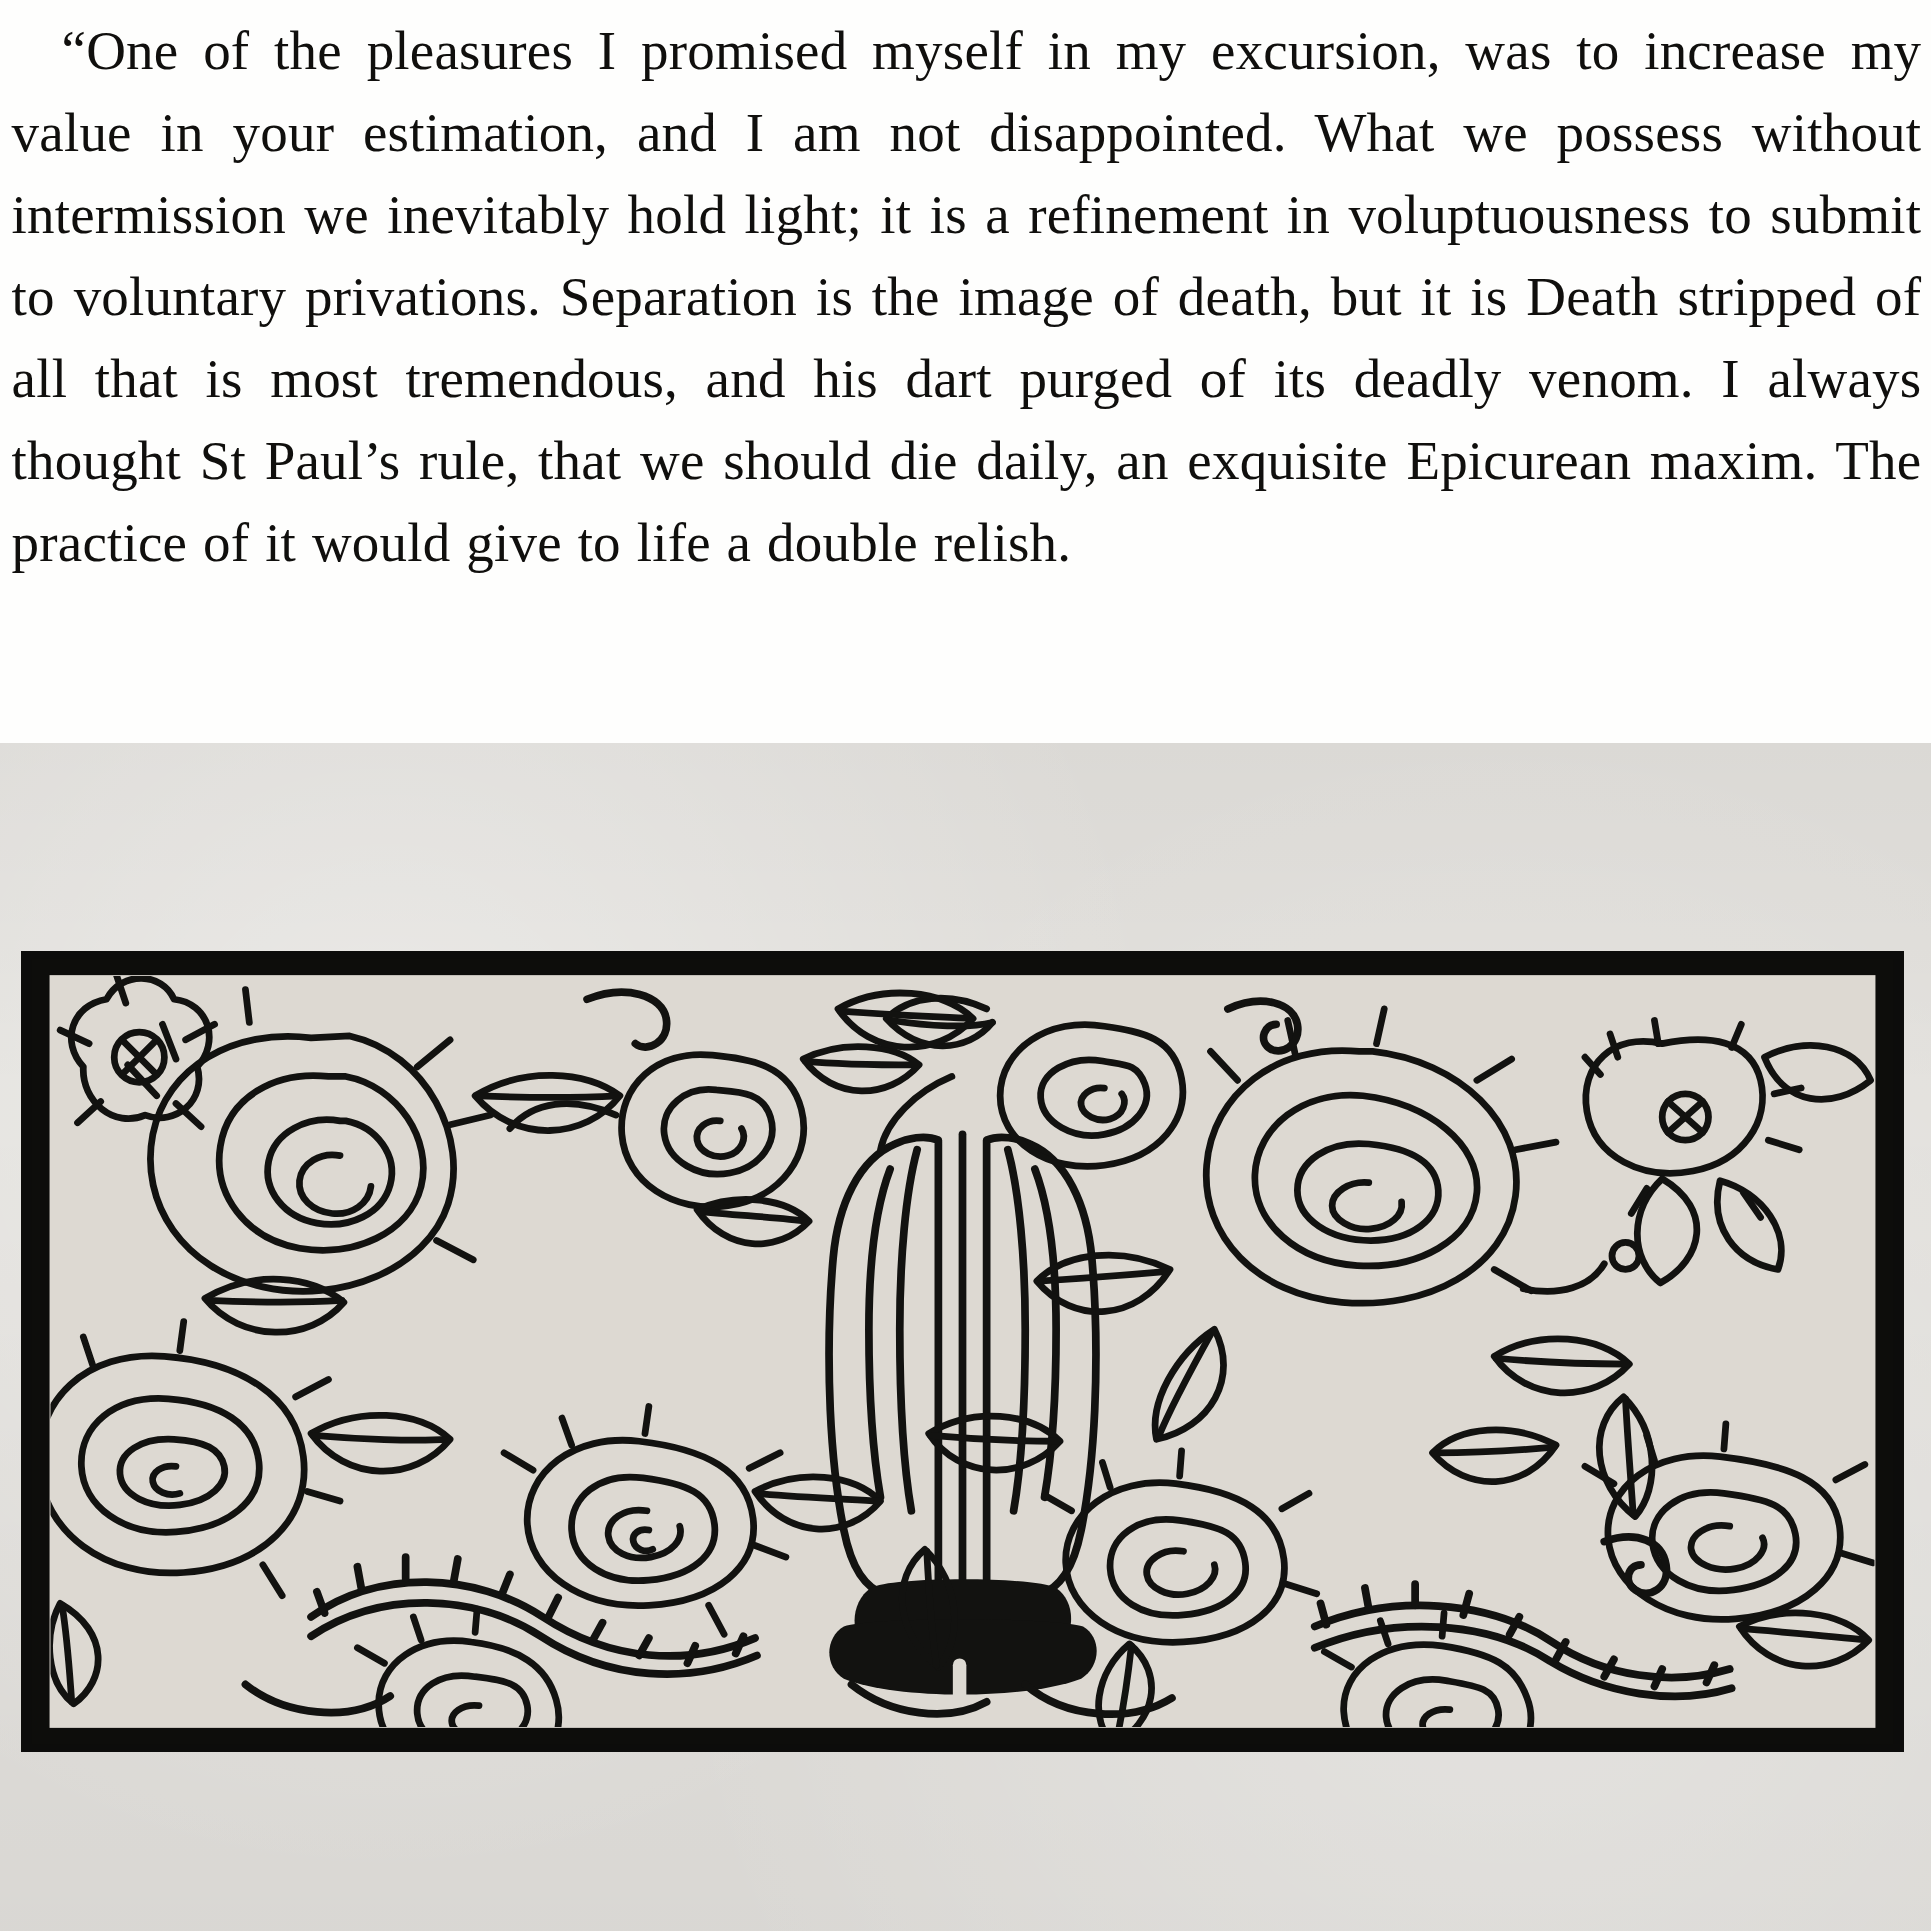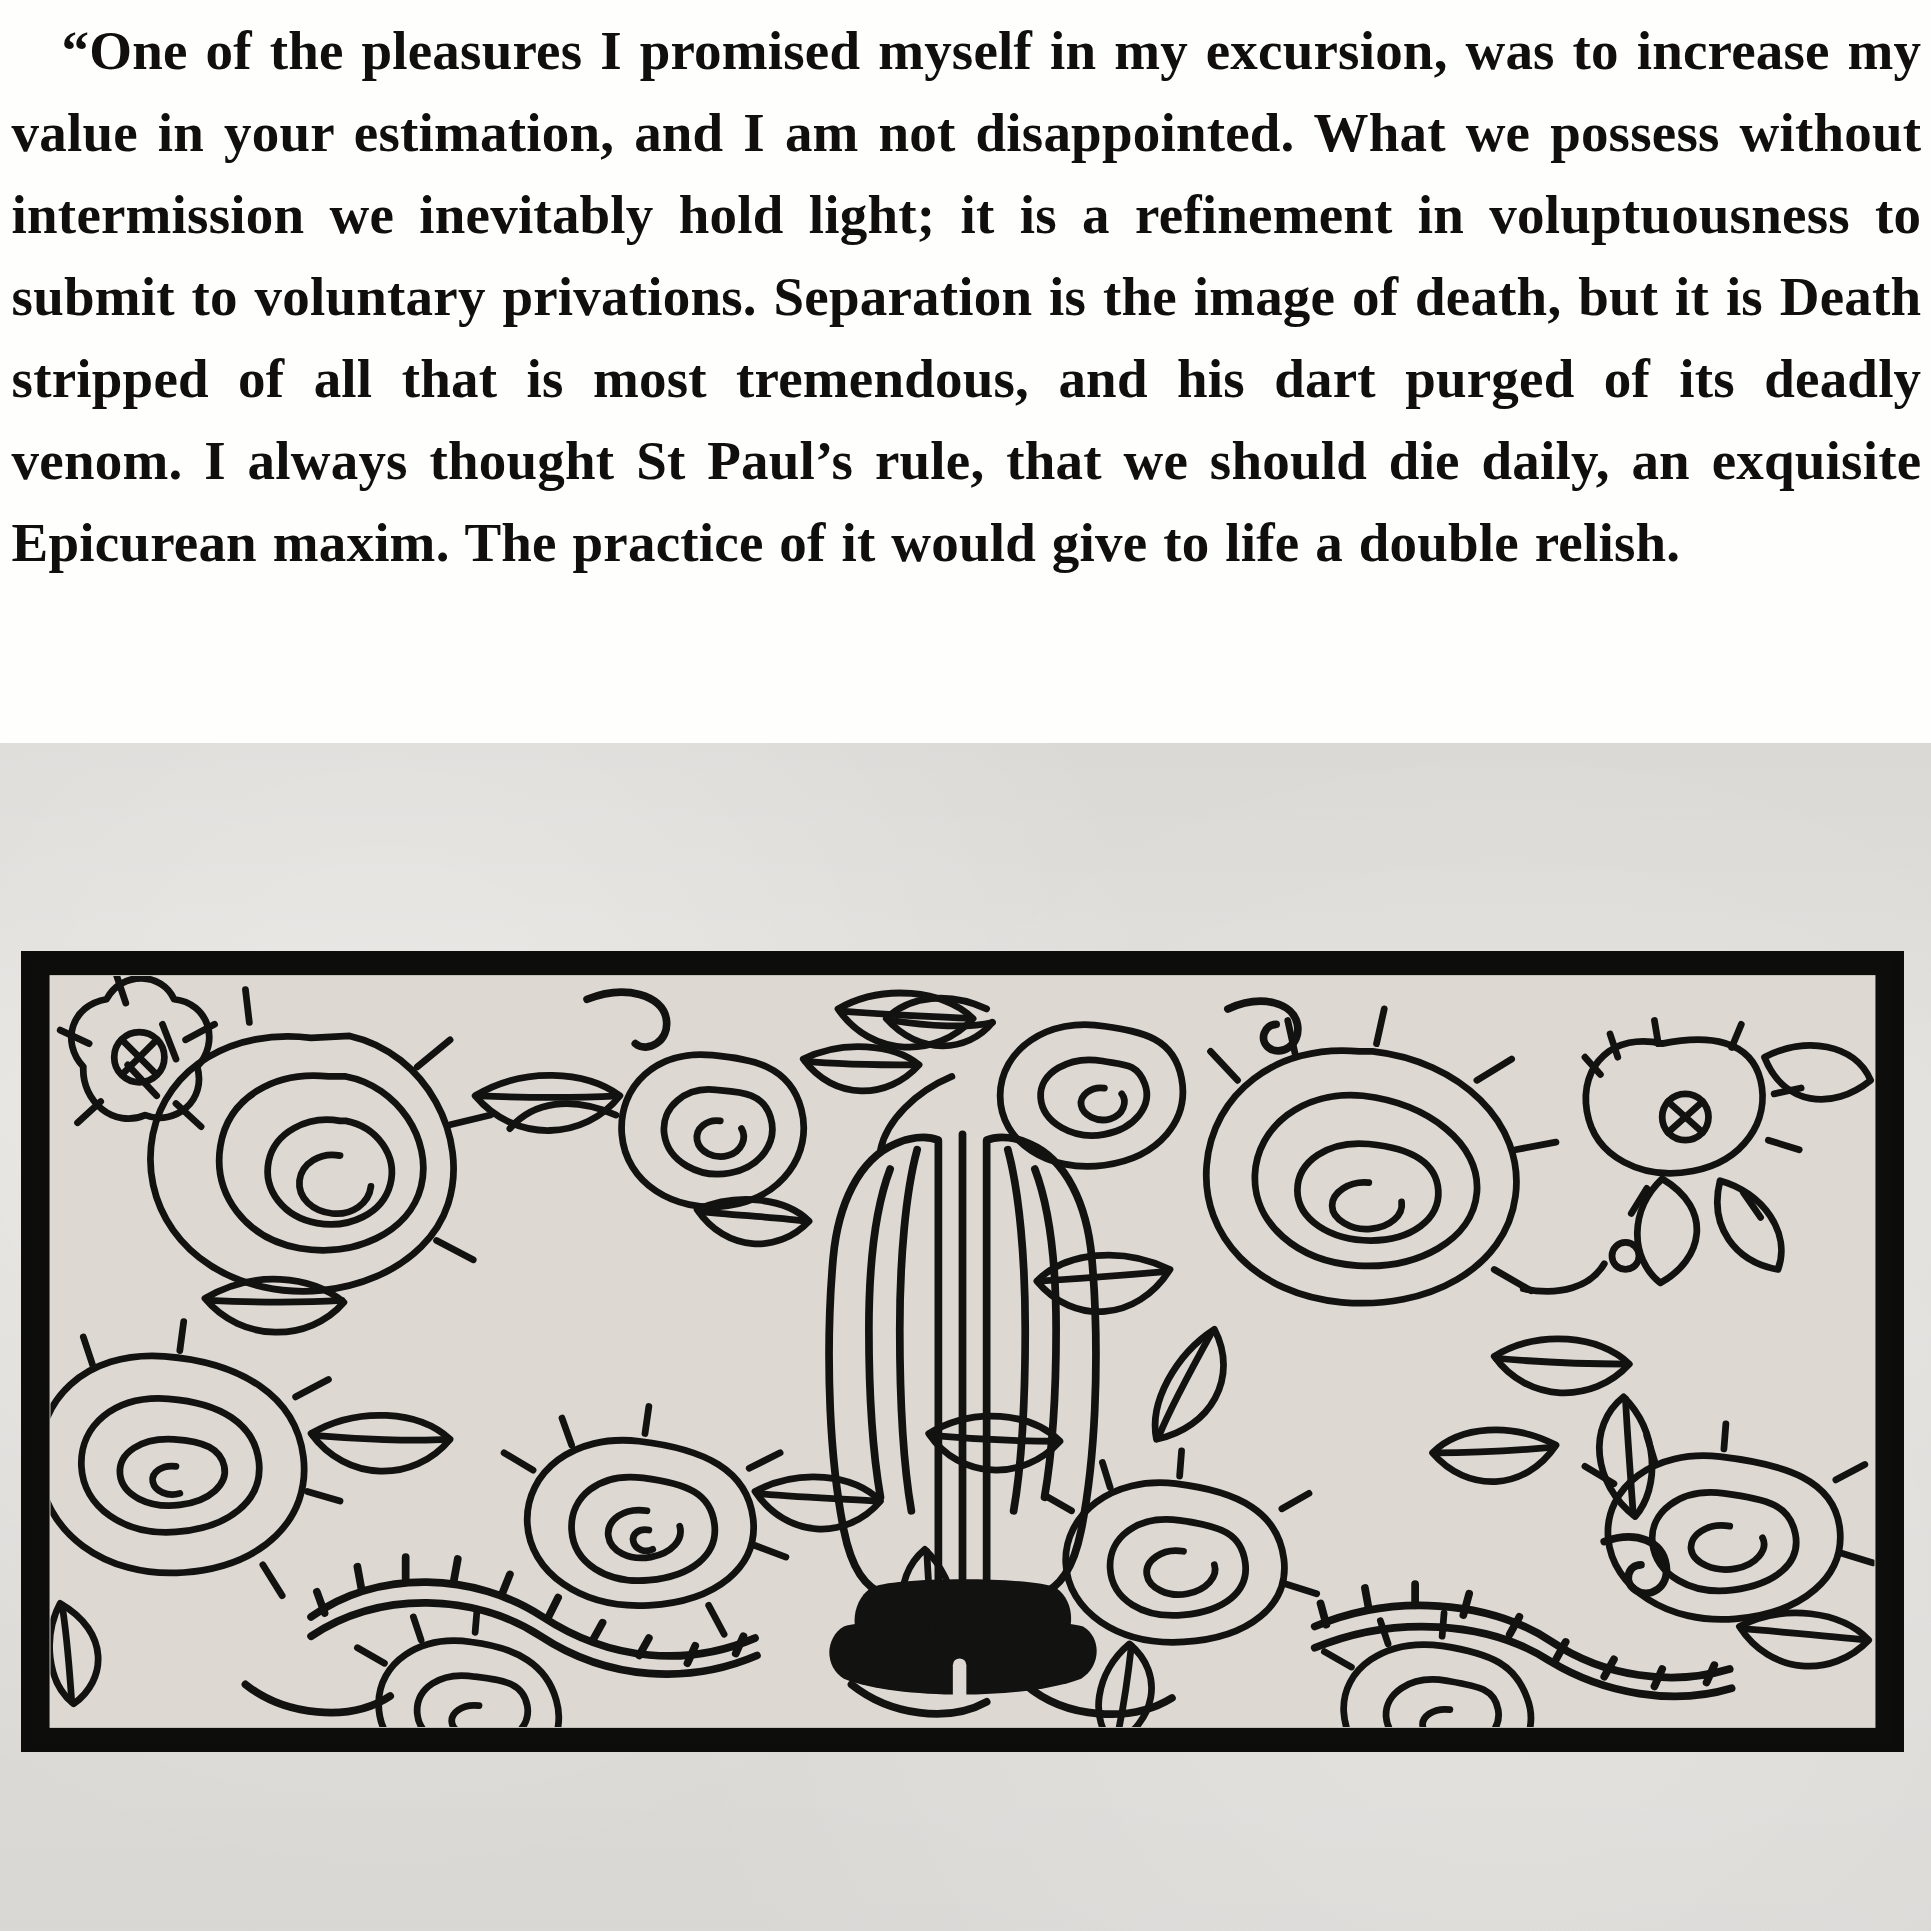--- a/index.html
+++ b/index.html
@@ -11,21 +11,20 @@
     width: 1931px;
     height: 1931px;
     overflow: hidden;
     font-family: "Liberation Serif", serif;
   }
   .page {
     position: relative;
     width: 1931px;
     height: 1732px;
     background: #fdfdfb;
-    font-weight: bold;
   }
 
   
   .text-block {
     position: absolute;
     top: 0;
     left: 0;
     width: 1931px;
     height: 743px;
     background: #fefefd;

